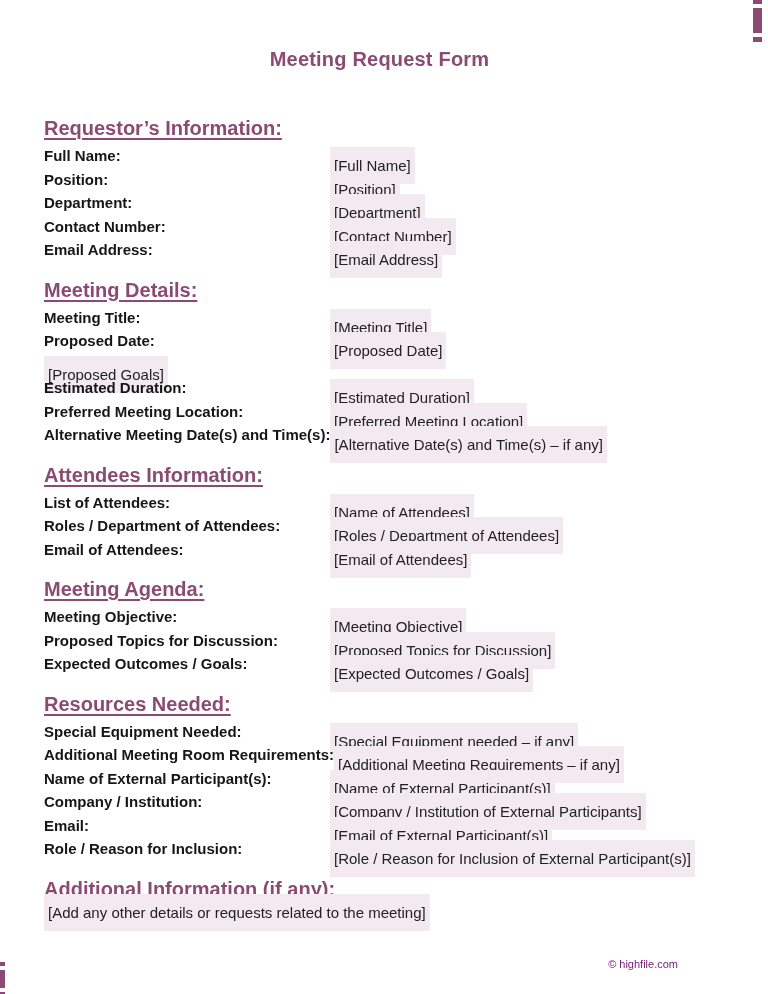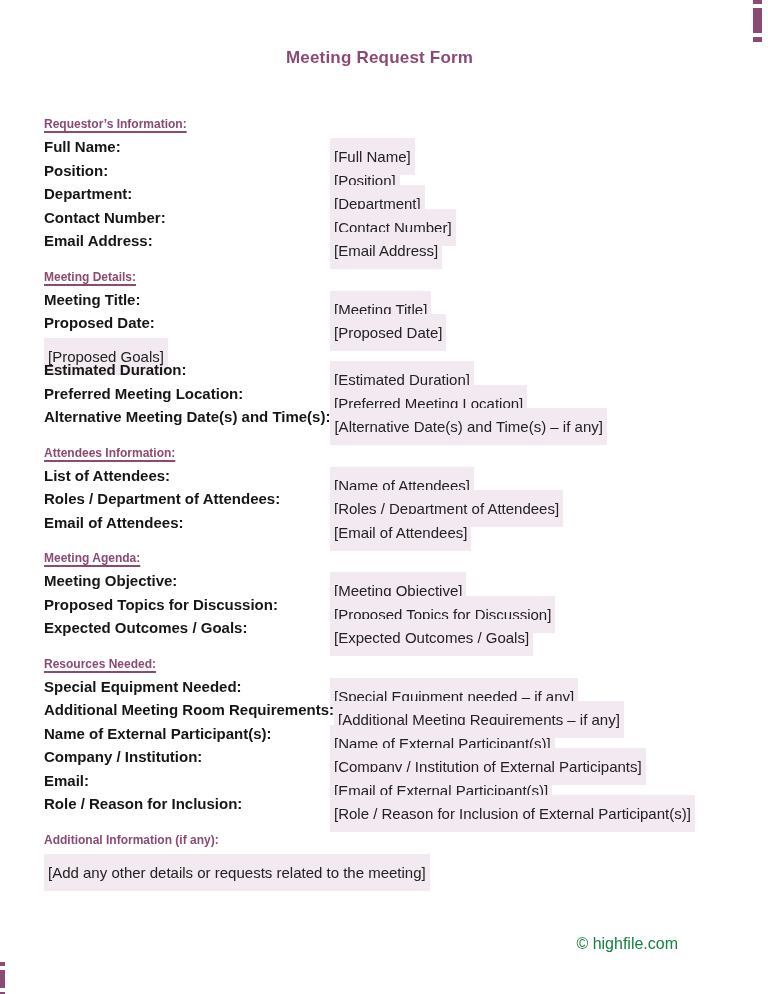--- a/index.html
+++ b/index.html
@@ -8,42 +8,42 @@
     --ink:#1b1b1b;
   }
   html,body{margin:0;padding:0;}
   body{
     width:768px;height:994px;position:relative;background:#ffffff;
     font-family:"Liberation Sans", sans-serif;color:var(--ink);
     overflow:hidden;
   }
   .page{position:absolute;inset:0;}
   .page-title{
-    text-align:center;color:var(--accent);font-size:17px;font-weight:700;
+    text-align:center;color:var(--accent);font-size:20px;font-weight:700;
     margin:48px 9px 0 0;letter-spacing:.2px;
   }
   .form-body{position:absolute;left:44px;right:36px;top:103px;}
   .form-section{margin:0;}
   .section-heading{
-    color:var(--accent);font-size:12px;font-weight:700;
+    color:var(--accent);font-size:20px;font-weight:700;
     margin:14px 0 7px 0;display:block;
   }
   .section-heading.underlined{text-decoration:underline;text-underline-offset:3px;text-decoration-thickness:1.5px;}
   .form-row{display:flex;align-items:flex-start;height:23.5px;}
   .field-label{
     flex:0 0 286px;font-weight:700;font-size:15px;color:#161616;
     white-space:nowrap;
   }
   .field-value{
     font-size:15px;color:#222;background:var(--highlight);
     padding:10px 4px;white-space:nowrap;
   }
-  .full-value-row{margin-top:3px;height:23.5px;display:flex;align-items:flex-start;}
+  .full-value-row{margin-top:3px;height:23.5px;display:flex;align-items:flex-end;}
   .footer{
-    position:absolute;right:90px;bottom:41px;font-size:16px;color:#15803d;
+    position:absolute;right:90px;bottom:24px;font-size:11px;color:#701a75;
   }
   .mark{position:absolute;background:var(--accent);}
   .mark.tr1{right:6px;top:0;width:9px;height:4px;}
   .mark.tr2{right:6px;top:8px;width:9px;height:25px;}
   .mark.tr3{right:6px;top:37px;width:9px;height:5px;}
   .mark.bl1{left:0;bottom:28px;width:5px;height:4px;}
   .mark.bl2{left:0;bottom:6px;width:5px;height:18px;}
   .mark.bl3{left:0;bottom:0;width:5px;height:2px;}
 </style>
 </head>

